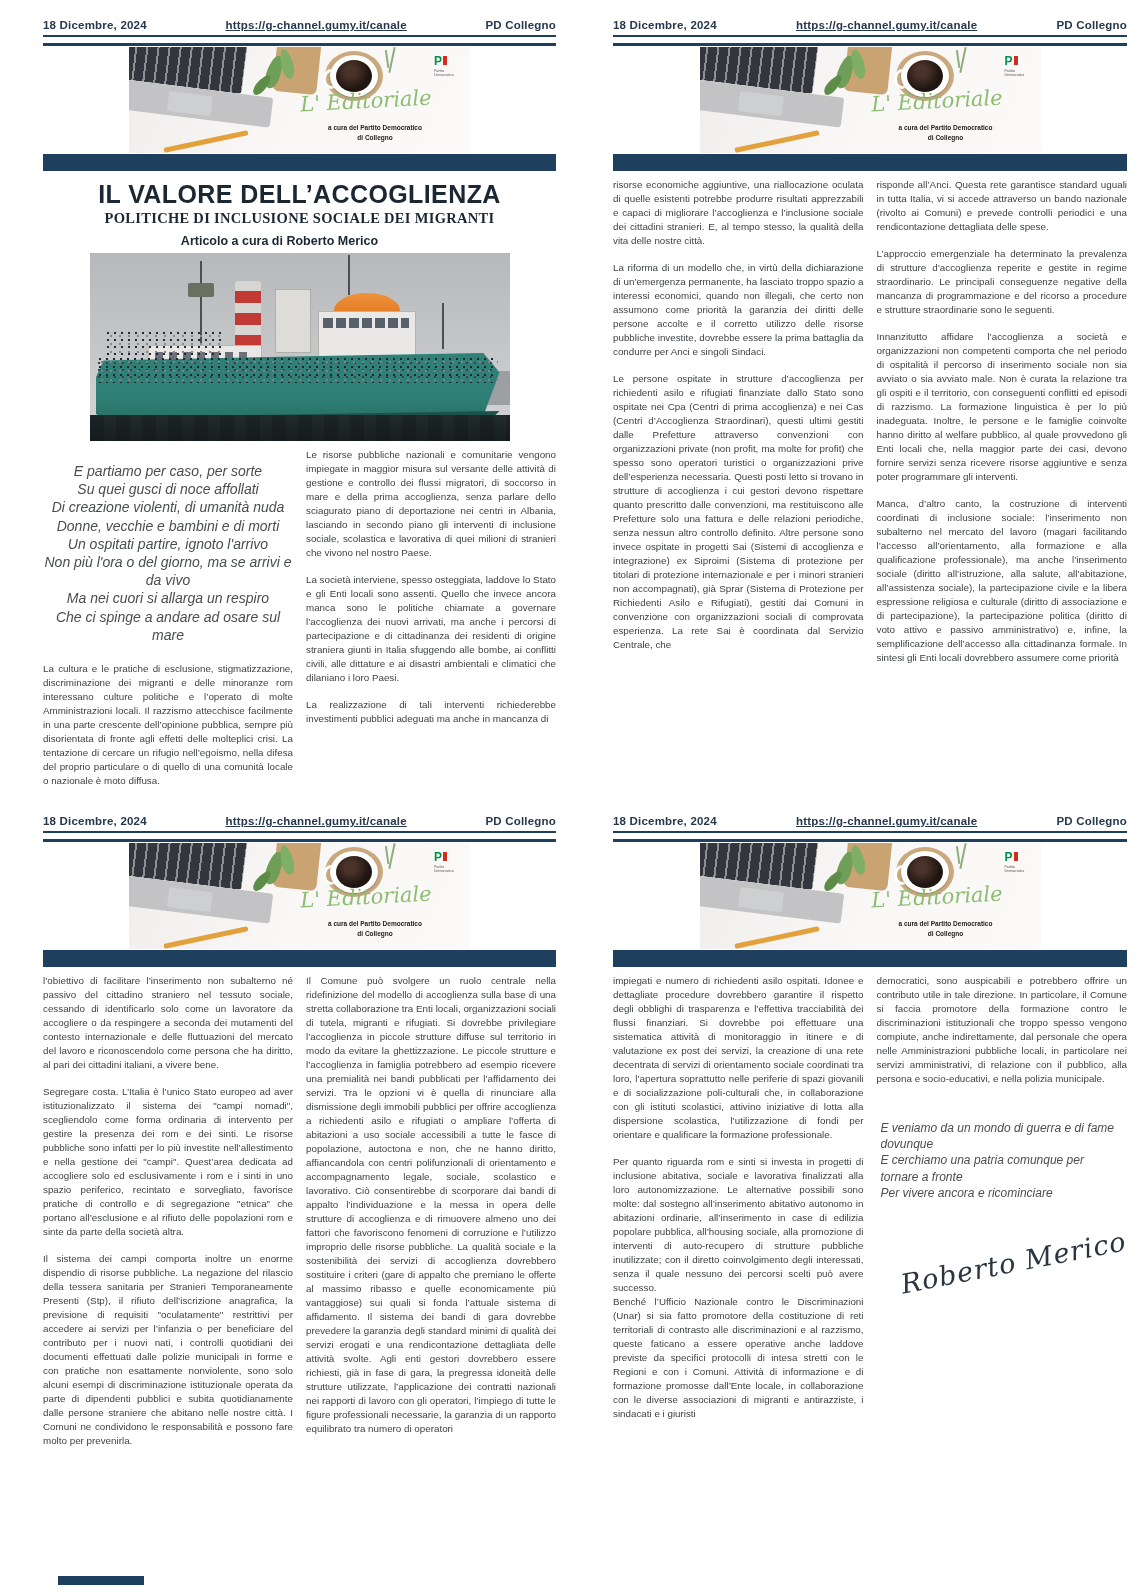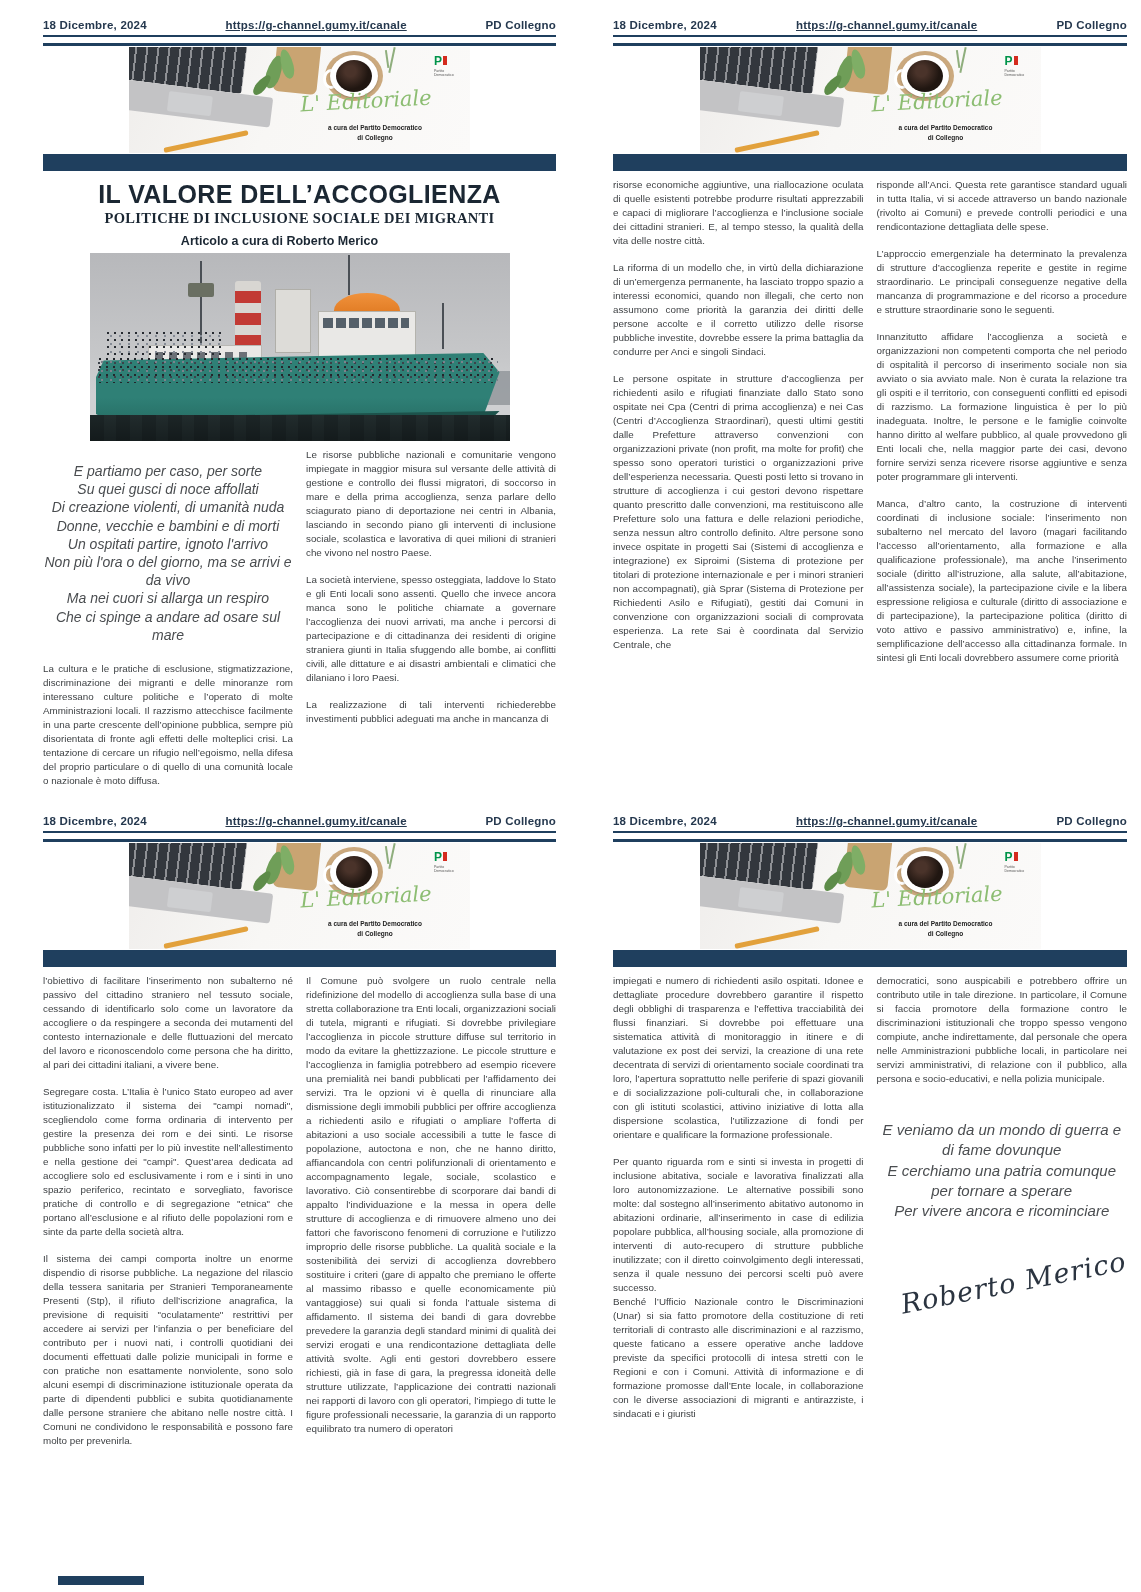--- a/index.html
+++ b/index.html
@@ -84,21 +84,21 @@
         radial-gradient(circle 1.4px at 5px 5px,#858b95 70%,transparent 72%);
      background-size:7px 7px,9px 8px;}
 
   
   .cols{display:flex;gap:13px;margin-top:7px;}
   .col{flex:1 1 0;min-width:0;}
   .col p{margin:0 0 13px 0;font-size:9.8px;line-height:1.43;text-align:justify;
      text-justify:inter-word;hyphens:none;color:#3f4245;}
   .poem{font-style:italic;text-align:center;font-size:14px;line-height:1.3;color:#4a4d50;margin:14px 0 18px 0;}
   .poem div{margin:0;}
-  .poem-close{font-style:italic;text-align:center;font-size:15px;line-height:1.35;color:#4a4d50;margin:34px 4px 0 4px;}
+  .poem-close{font-style:italic;font-size:12px;line-height:1.35;color:#4a4d50;margin:34px 4px 0 4px;}
   .signature{margin:46px 0 0 22px;text-align:center;font-family:"DejaVu Serif",serif;font-style:italic;
      font-size:27px;color:#2b3440;transform:rotate(-11deg);letter-spacing:1px;white-space:nowrap;}
   .footer-mark{position:absolute;left:28px;bottom:7px;width:86px;height:9px;background:#1f3f5e;}
 </style>
 </head>
 <body>
 
 <div class="sheet">
 
   <section class="page">
@@ -320,21 +320,21 @@
     <div class="cols">
       <div class="col">
         <p>impiegati e numero di richiedenti asilo ospitati. Idonee e dettagliate procedure dovrebbero garantire il rispetto degli obblighi di trasparenza e l’effettiva tracciabilità dei flussi finanziari. Si dovrebbe poi effettuare una sistematica attività di monitoraggio in itinere e di valutazione ex post dei servizi, la creazione di una rete decentrata di servizi di orientamento sociale coordinati tra loro, l’apertura soprattutto nelle periferie di spazi giovanili e di socializzazione poli-culturali che, in collaborazione con gli istituti scolastici, attivino iniziative di lotta alla dispersione scolastica, l’utilizzazione di fondi per orientare e qualificare la formazione professionale.</p>
         <p style="margin-bottom:0;">Per quanto riguarda rom e sinti si investa in progetti di inclusione abitativa, sociale e lavorativa finalizzati alla loro autonomizzazione. Le alternative possibili sono molte: dal sostegno all’inserimento abitativo autonomo in abitazioni ordinarie, all’inserimento in case di edilizia popolare pubblica, all’housing sociale, alla promozione di interventi di auto-recupero di strutture pubbliche inutilizzate; con il diretto coinvolgimento degli interessati, senza il quale nessuno dei percorsi scelti può avere successo.</p>
         <p>Benché l’Ufficio Nazionale contro le Discriminazioni (Unar) si sia fatto promotore della costituzione di reti territoriali di contrasto alle discriminazioni e al razzismo, queste faticano a essere operative anche laddove previste da specifici protocolli di intesa stretti con le Regioni e con i Comuni. Attività di informazione e di formazione promosse dall’Ente locale, in collaborazione con le diverse associazioni di migranti e antirazziste, i sindacati e i giuristi</p>
       </div>
       <div class="col">
         <p>democratici, sono auspicabili e potrebbero offrire un contributo utile in tale direzione. In particolare, il Comune si faccia promotore della formazione contro le discriminazioni istituzionali che troppo spesso vengono compiute, anche indirettamente, dal personale che opera nelle Amministrazioni pubbliche locali, in particolare nei servizi amministrativi, di relazione con il pubblico, alla persona e socio-educativi, e nella polizia municipale.</p>
         <div class="poem-close">
           <div>E veniamo da un mondo di guerra e di fame dovunque</div>
-          <div>E cerchiamo una patria comunque per tornare a sperare</div>
+          <div>E cerchiamo una patria comunque per tornare a fronte</div>
           <div>Per vivere ancora e ricominciare</div>
         </div>
         <div class="signature">Roberto Merico</div>
       </div>
     </div>
   </section>
 
 </div>
 
 </body></html>

